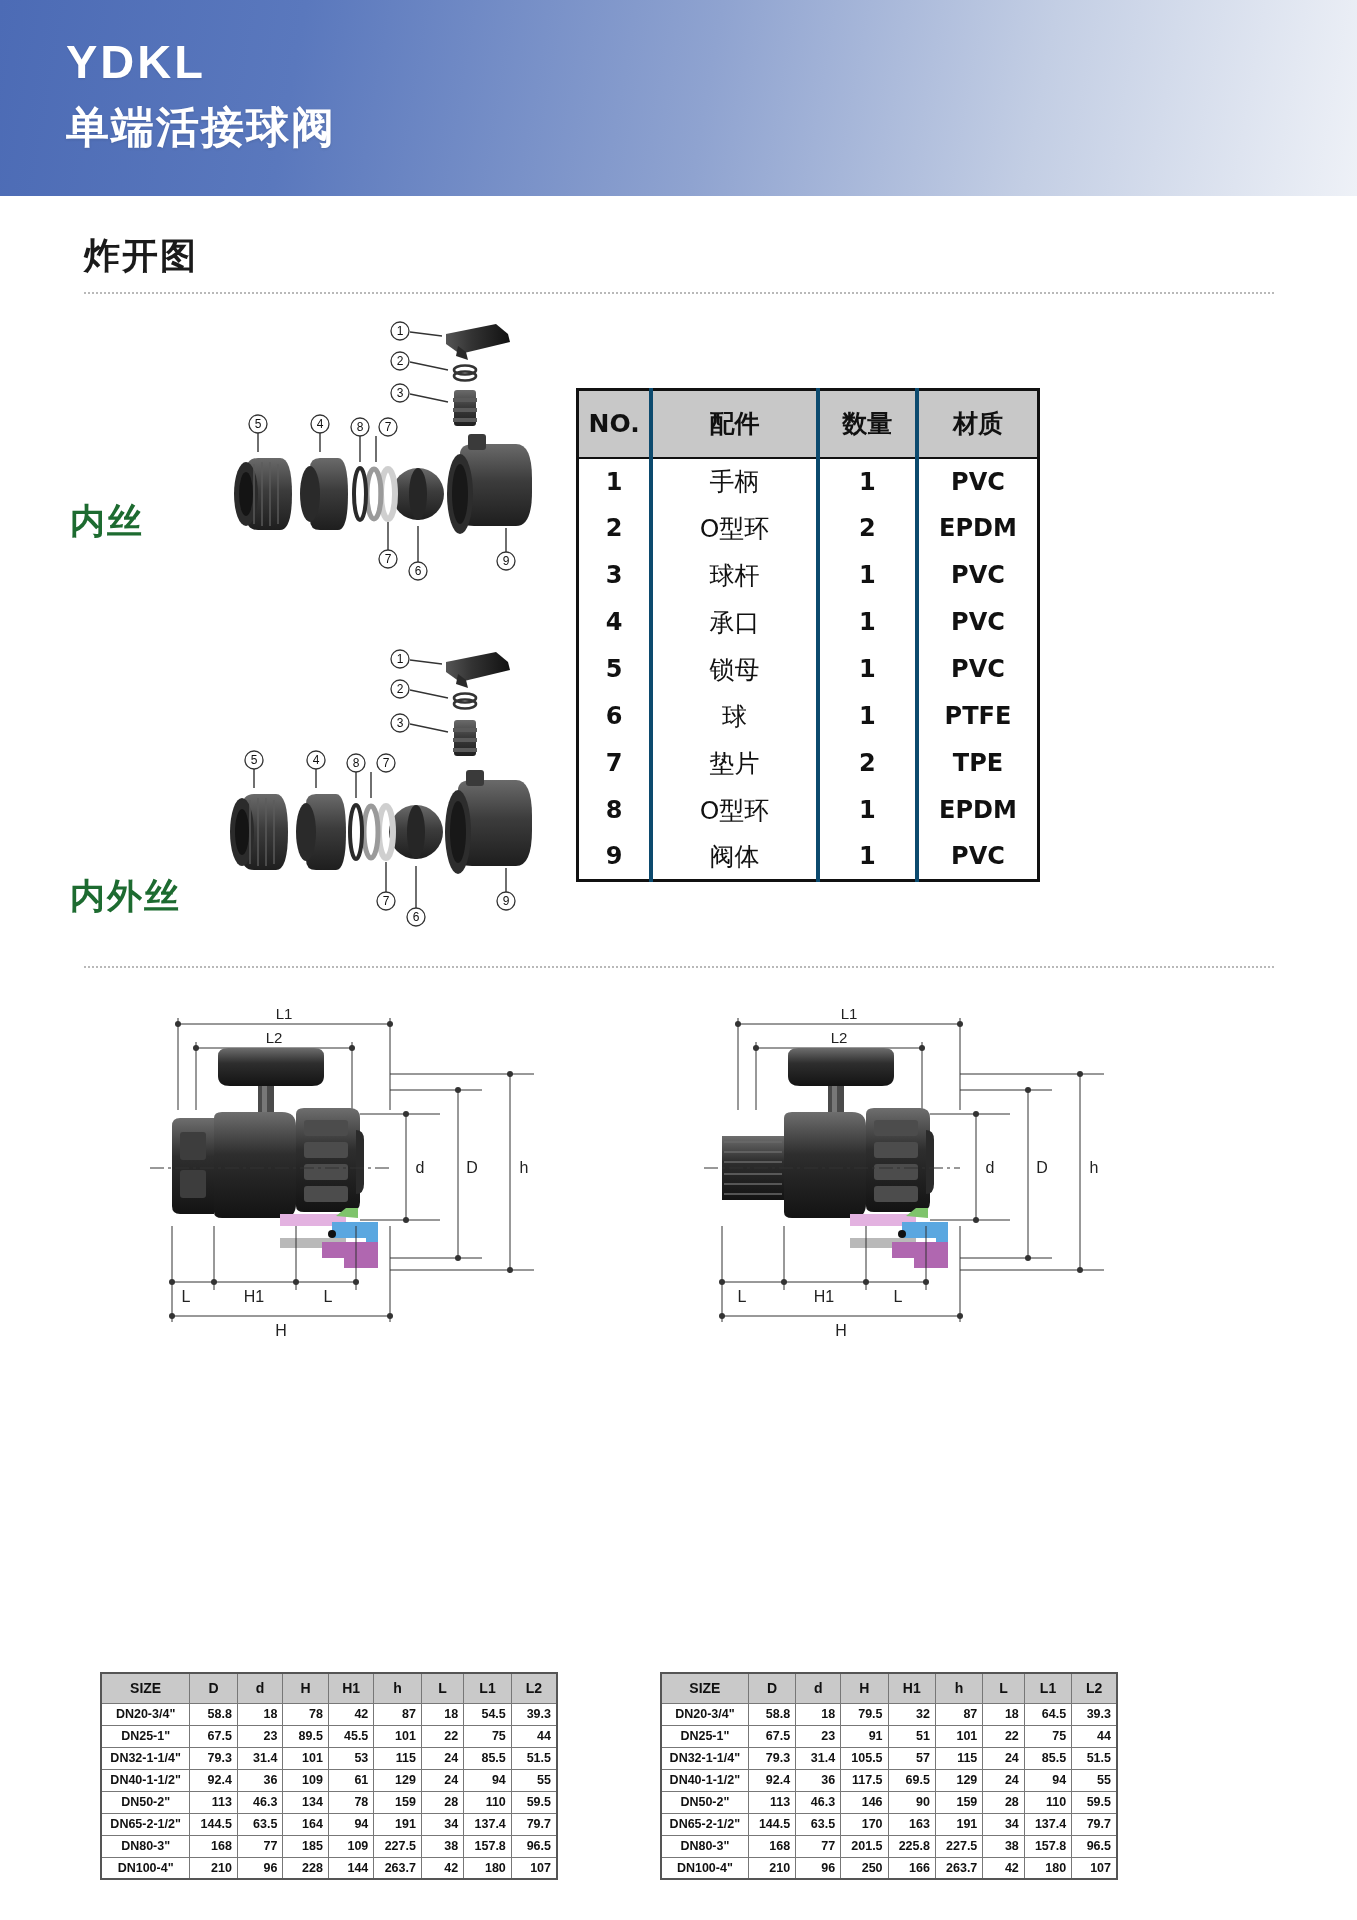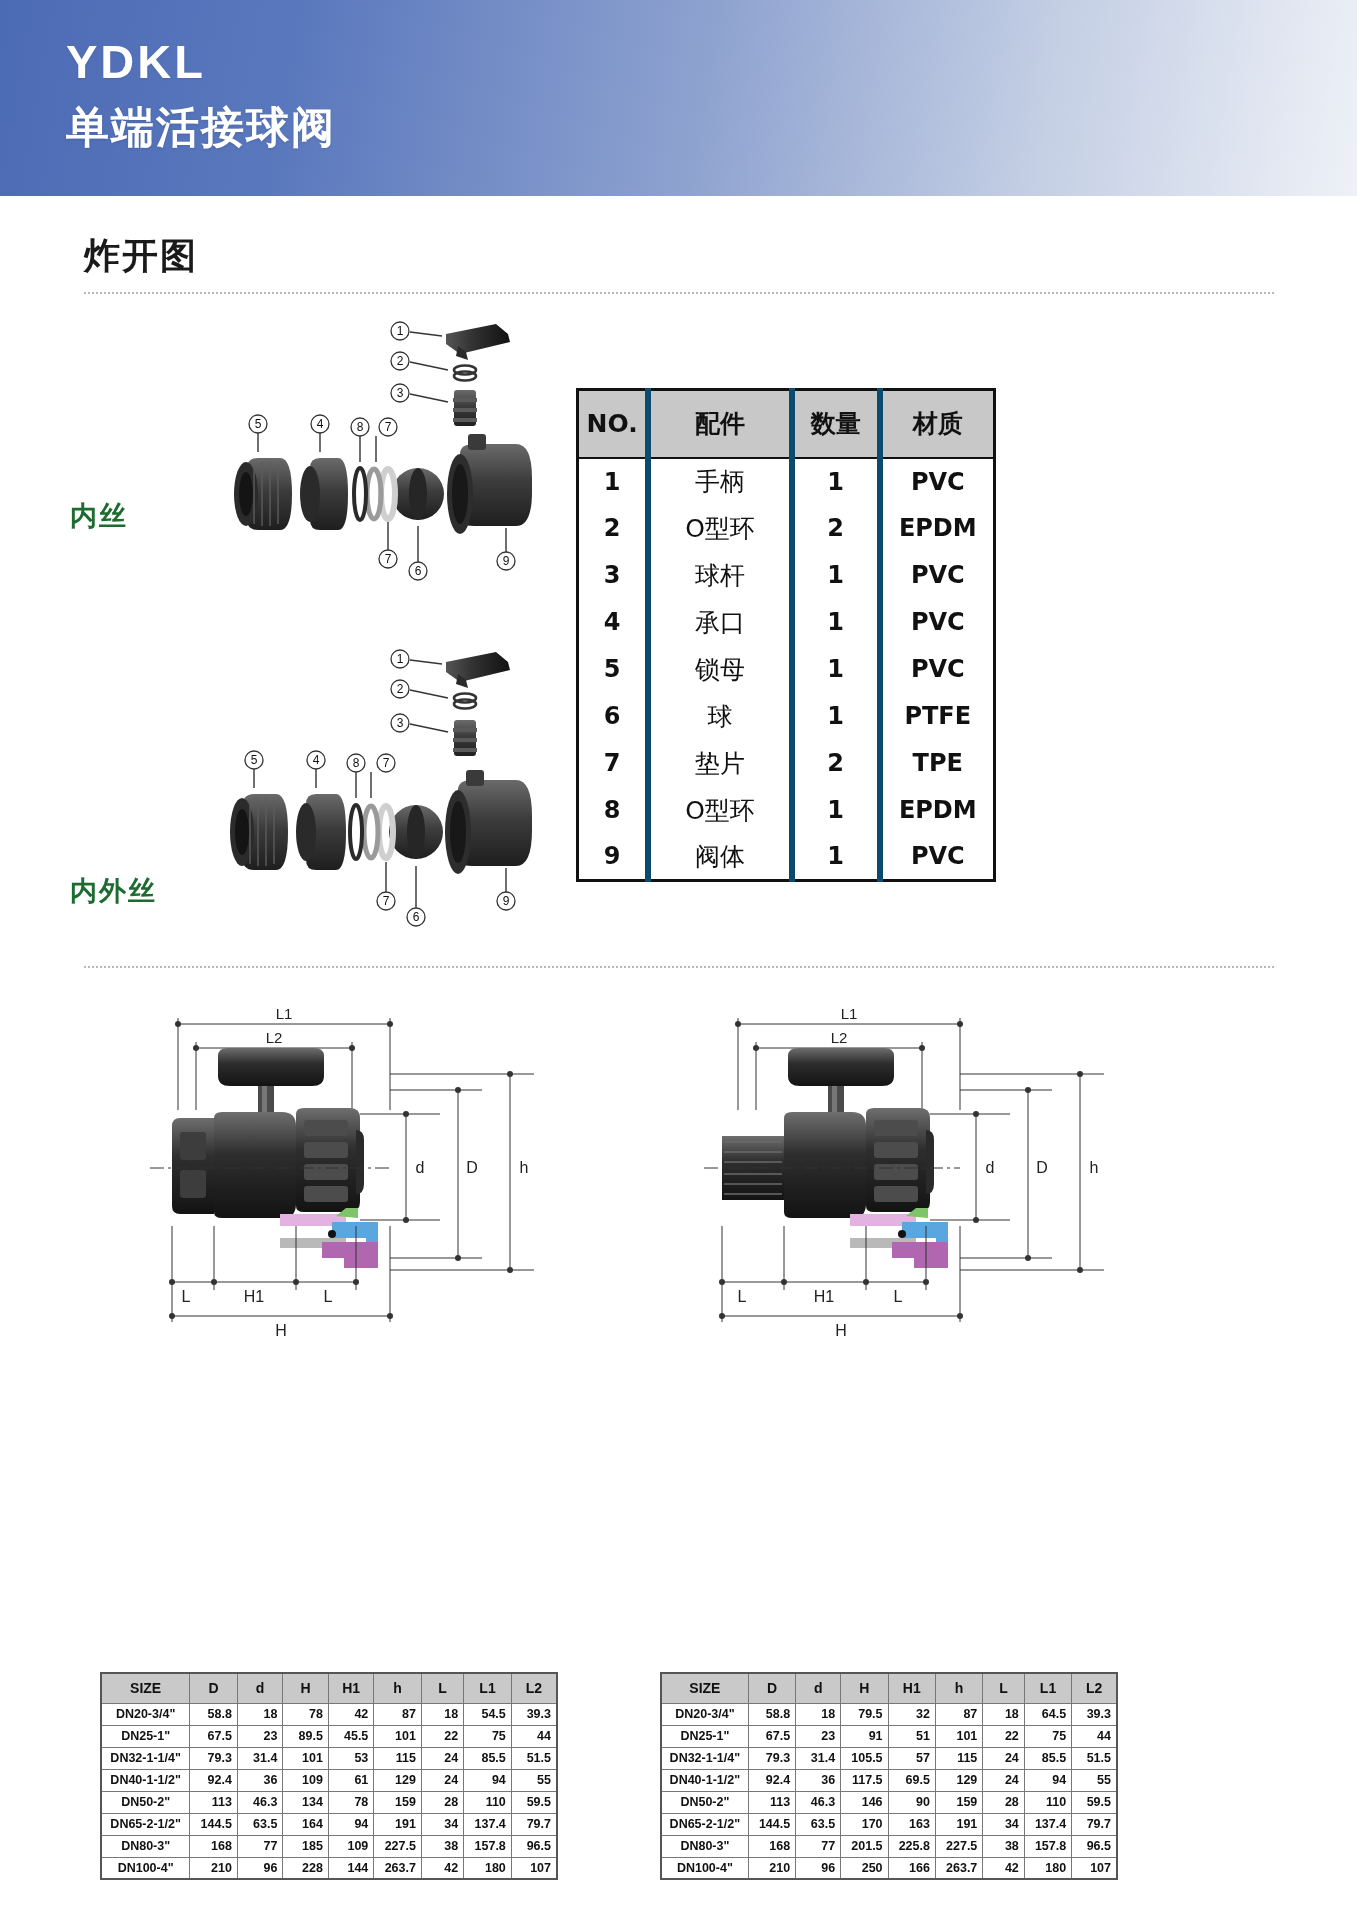--- a/index.html
+++ b/index.html
@@ -36,21 +36,21 @@
   }
   .dotted-rule {
     position: absolute; left: 84px; width: 1190px; height: 0;
     border-top: 2px dotted #b9b9b9;
   }
   #rule-top { top: 292px; }
   #rule-mid { top: 966px; }
 
   
   .side-label {
-    position: absolute; color: #1d6b30; font-size: 27px; font-weight: bold;
+    position: absolute; color: #1d6b30; font-size: 35px; font-weight: bold;
     letter-spacing: 2px; font-family: "DejaVu Sans", "Liberation Sans", sans-serif;
   }
   #label-neisi  { left: 70px; top: 498px; }
   #label-neiwai { left: 70px; top: 873px; }
 
   
   .watermark {
     position: absolute; left: 70px; top: 786px; width: 1000px;
     font-size: 52px; font-weight: bold; color: rgba(160,160,160,.38);
     letter-spacing: 7px; white-space: nowrap;
@@ -59,27 +59,27 @@
   }
 
   
   .exploded { position: absolute; }
   #exploded-a { left: 210px; top: 312px; width: 350px; height: 300px; }
   #exploded-b { left: 210px; top: 640px; width: 350px; height: 320px; }
   .exploded svg { display:block; }
 
   
   .parts-table {
-    position: absolute; left: 576px; top: 388px; width: 420px;
+    position: absolute; left: 576px; top: 388px; width: 464px;
     border-collapse: collapse; background: #fff;
     border-top: 3px solid #111; border-bottom: 3px solid #111;
     z-index: 20;
   }
   .parts-table th, .parts-table td {
-    border-left: 6px solid #0c4a6e; border-right: 2px solid #111;
+    border-left: 4px solid #0c4a6e; border-right: 2px solid #111;
     text-align: center; color: #111;
     font-family: "DejaVu Sans", "Liberation Sans", sans-serif;
   }
   .parts-table th:first-child, .parts-table td:first-child { border-left: 3px solid #111; }
   .parts-table th:last-child,  .parts-table td:last-child  { border-right: 3px solid #111; }
   .parts-table thead th {
     background: #c8c8c8; height: 68px; font-size: 25px; font-weight: bold;
     border-bottom: 2px solid #111;
   }
   .parts-table tbody td { height: 47px; font-size: 24px; font-weight: bold; }

